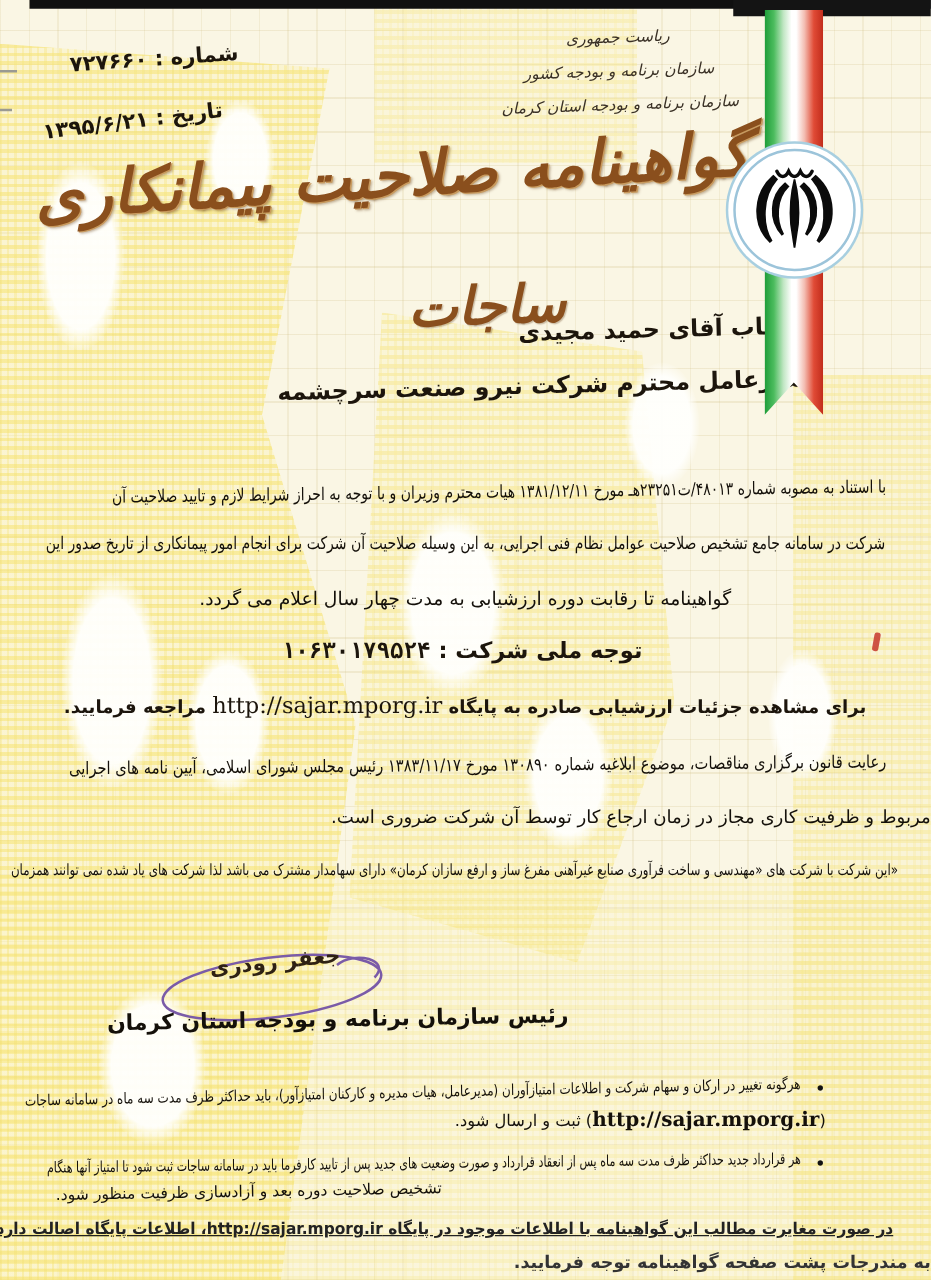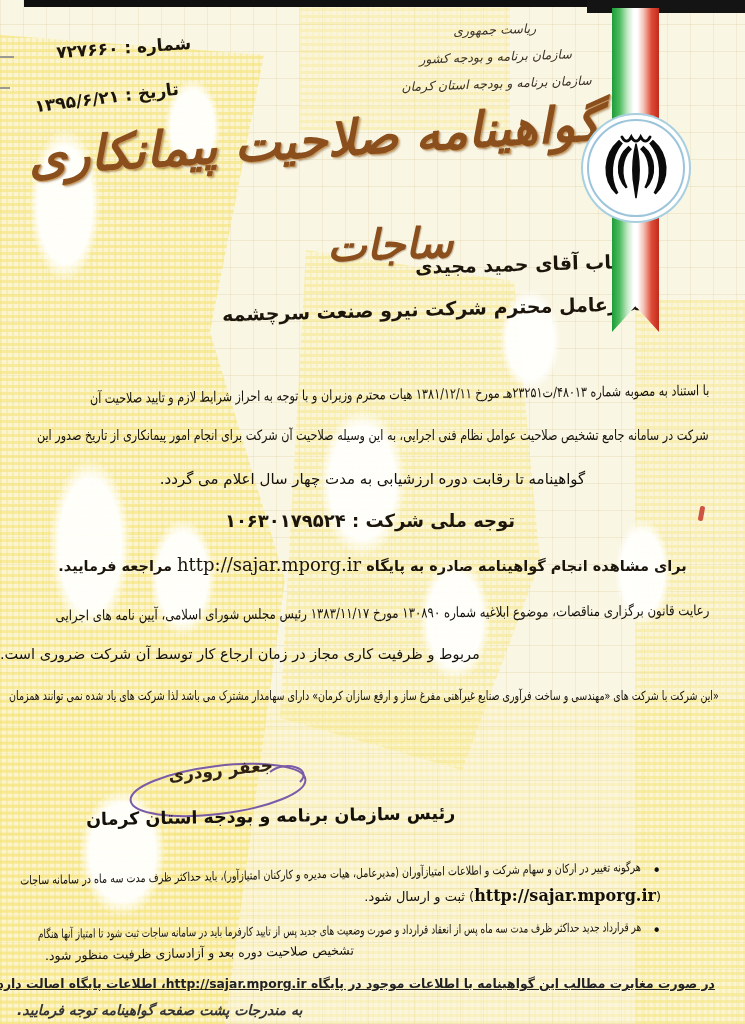--- a/index.html
+++ b/index.html
@@ -45,44 +45,44 @@
   
   .recip-name{top:250px;right:112px;font-size:19px;font-weight:bold;transform:rotate(-1.5deg);transform-origin:right center;}
   .recip-role{top:292px;right:96px;font-size:19px;font-weight:bold;transform:rotate(-1.5deg);transform-origin:right center;}
   .reg-line{top:340px;right:96px;font-size:17px;font-weight:bold;}
   
   .bline{font-size:14px;transform-origin:right center;color:#14100a;}
   .p1l1{top:382px;right:36px;transform:scaleX(.80) rotate(-.6deg);}
   .p1l2{top:427px;right:36px;transform:scaleX(.80);}
   .p1l3{top:470px;left:0;right:0;text-align:center;font-size:15px;}
   .nid{top:510px;left:90px;width:560px;text-align:center;font-size:18px;font-weight:bold;}
-  .nid .val{letter-spacing:1px;}
+  .nid .val{letter-spacing:1px;font-family:Liberation Mono, monospace;}
   .site{top:554px;left:20px;right:20px;text-align:center;font-size:14.5px;font-weight:bold;}
   .site .url{font-family:"DejaVu Serif",serif;font-size:18px;font-weight:normal;}
   .p2l1{top:602px;right:36px;transform:scaleX(.84) rotate(-.4deg);}
-  .p2l2{top:646px;left:0;right:0;text-align:left;font-size:14.5px;}
+  .p2l2{top:646px;left:0;right:0;text-align:right;font-size:14.5px;}
   .p3l1{top:688px;right:26px;font-size:12.5px;transform:scaleX(.76);}
   .p3l2{top:728px;left:0;right:40px;text-align:center;font-size:13.5px;}
   
   .sig-svg{top:752px;left:118px;width:205px;height:72px;}
   .sig-name{top:760px;left:168px;font-size:17px;font-weight:bold;transform:rotate(-6deg);color:#2e2113;}
   .sig-title{top:806px;left:86px;font-size:17.5px;font-weight:bold;transform:rotate(-1deg);color:#14100a;}
   
   .bullet{font-size:15px;color:#111;}
   .bu1{top:862px;right:84px;} .bu2{top:922px;right:84px;}
   .nline{transform-origin:right center;color:#14100a;}
   .n1l1{top:860px;right:104px;font-size:12px;transform:scaleX(.80) rotate(-1deg);}
   .n1l2{top:886px;right:84px;font-size:13px;}
   .n1l2 .url{font-family:"DejaVu Serif",serif;font-size:16px;font-weight:bold;}
   .n2l1{top:920px;right:104px;font-size:12px;transform:scaleX(.74) rotate(-.5deg);}
   .n2l2{top:948px;left:45px;font-size:12.5px;transform-origin:left center;transform:rotate(-1deg);}
   
   .f-disc{top:976px;left:12px;right:12px;text-align:center;font-size:13px;font-weight:bold;color:#222;
     text-decoration:underline;transform:scaleX(.95);}
-  .f-note{top:1002px;left:17px;right:0;text-align:left;font-size:14px;font-weight:bold;color:#333;font-style:italic;}
+  .f-note{top:1002px;left:0;right:0;text-align:right;font-size:14px;font-weight:bold;color:#333;}
 </style>
 </head>
 <body>
 
 <div class="page">
 
   <div class="wm abs" style="top:35px;left:0;width:300px;height:990px;opacity:.85;clip-path:polygon(0 0,88% 2%,70% 30%,95% 55%,75% 100%,0 100%);"></div>
   <div class="wm abs" style="top:250px;left:280px;width:260px;height:520px;opacity:.6;clip-path:polygon(10% 0,90% 6%,100% 60%,70% 100%,0 90%);"></div>
   <div class="wm abs" style="top:300px;left:635px;width:110px;height:724px;opacity:.55;"></div>
   <div class="wm abs" style="top:0;left:300px;width:210px;height:130px;opacity:.45;"></div>
@@ -141,21 +141,21 @@
   <div class="abs bline nw p1l1">با استناد به مصوبه شماره ۴۸۰۱۳/ت۲۳۲۵۱هـ مورخ ۱۳۸۱/۱۲/۱۱ هیات محترم وزیران و با توجه به احراز شرایط لازم و تایید صلاحیت آن</div>
   <div class="abs bline nw p1l2">شرکت در سامانه جامع تشخیص صلاحیت عوامل نظام فنی اجرایی، به این وسیله صلاحیت آن شرکت برای انجام امور پیمانکاری از تاریخ صدور این</div>
   <div class="abs bline nw p1l3">گواهینامه تا رقابت دوره ارزشیابی به مدت چهار سال اعلام می گردد.</div>
 
   <div class="abs nid nw">
     <span>توجه ملی شرکت :</span>
     <span class="val">۱۰۶۳۰۱۷۹۵۲۴</span>
   </div>
 
   <div class="abs site nw">
-    <span>برای مشاهده انجام گواهینامه صادره به پایگاه</span>
+    <span>برای مشاهده جزئیات ارزشیابی صادره به پایگاه</span>
     <span class="url" dir="ltr">http://sajar.mporg.ir</span>
     <span>مراجعه فرمایید.</span>
   </div>
 
   <div class="abs bline nw p2l1">رعایت قانون برگزاری مناقصات، موضوع ابلاغیه شماره ۱۳۰۸۹۰ مورخ ۱۳۸۳/۱۱/۱۷ رئیس مجلس شورای اسلامی، آیین نامه های اجرایی</div>
   <div class="abs bline nw p2l2">مربوط و ظرفیت کاری مجاز در زمان ارجاع کار توسط آن شرکت ضروری است.</div>
 
   <div class="abs bline nw p3l1">«این شرکت با شرکت های «مهندسی و ساخت فرآوری صنایع غیرآهنی مفرغ ساز و ارفع سازان کرمان» دارای سهامدار مشترک می باشد لذا شرکت های یاد شده نمی توانند همزمان</div>
 
   <svg class="abs sig-svg" viewBox="0 0 205 72">

